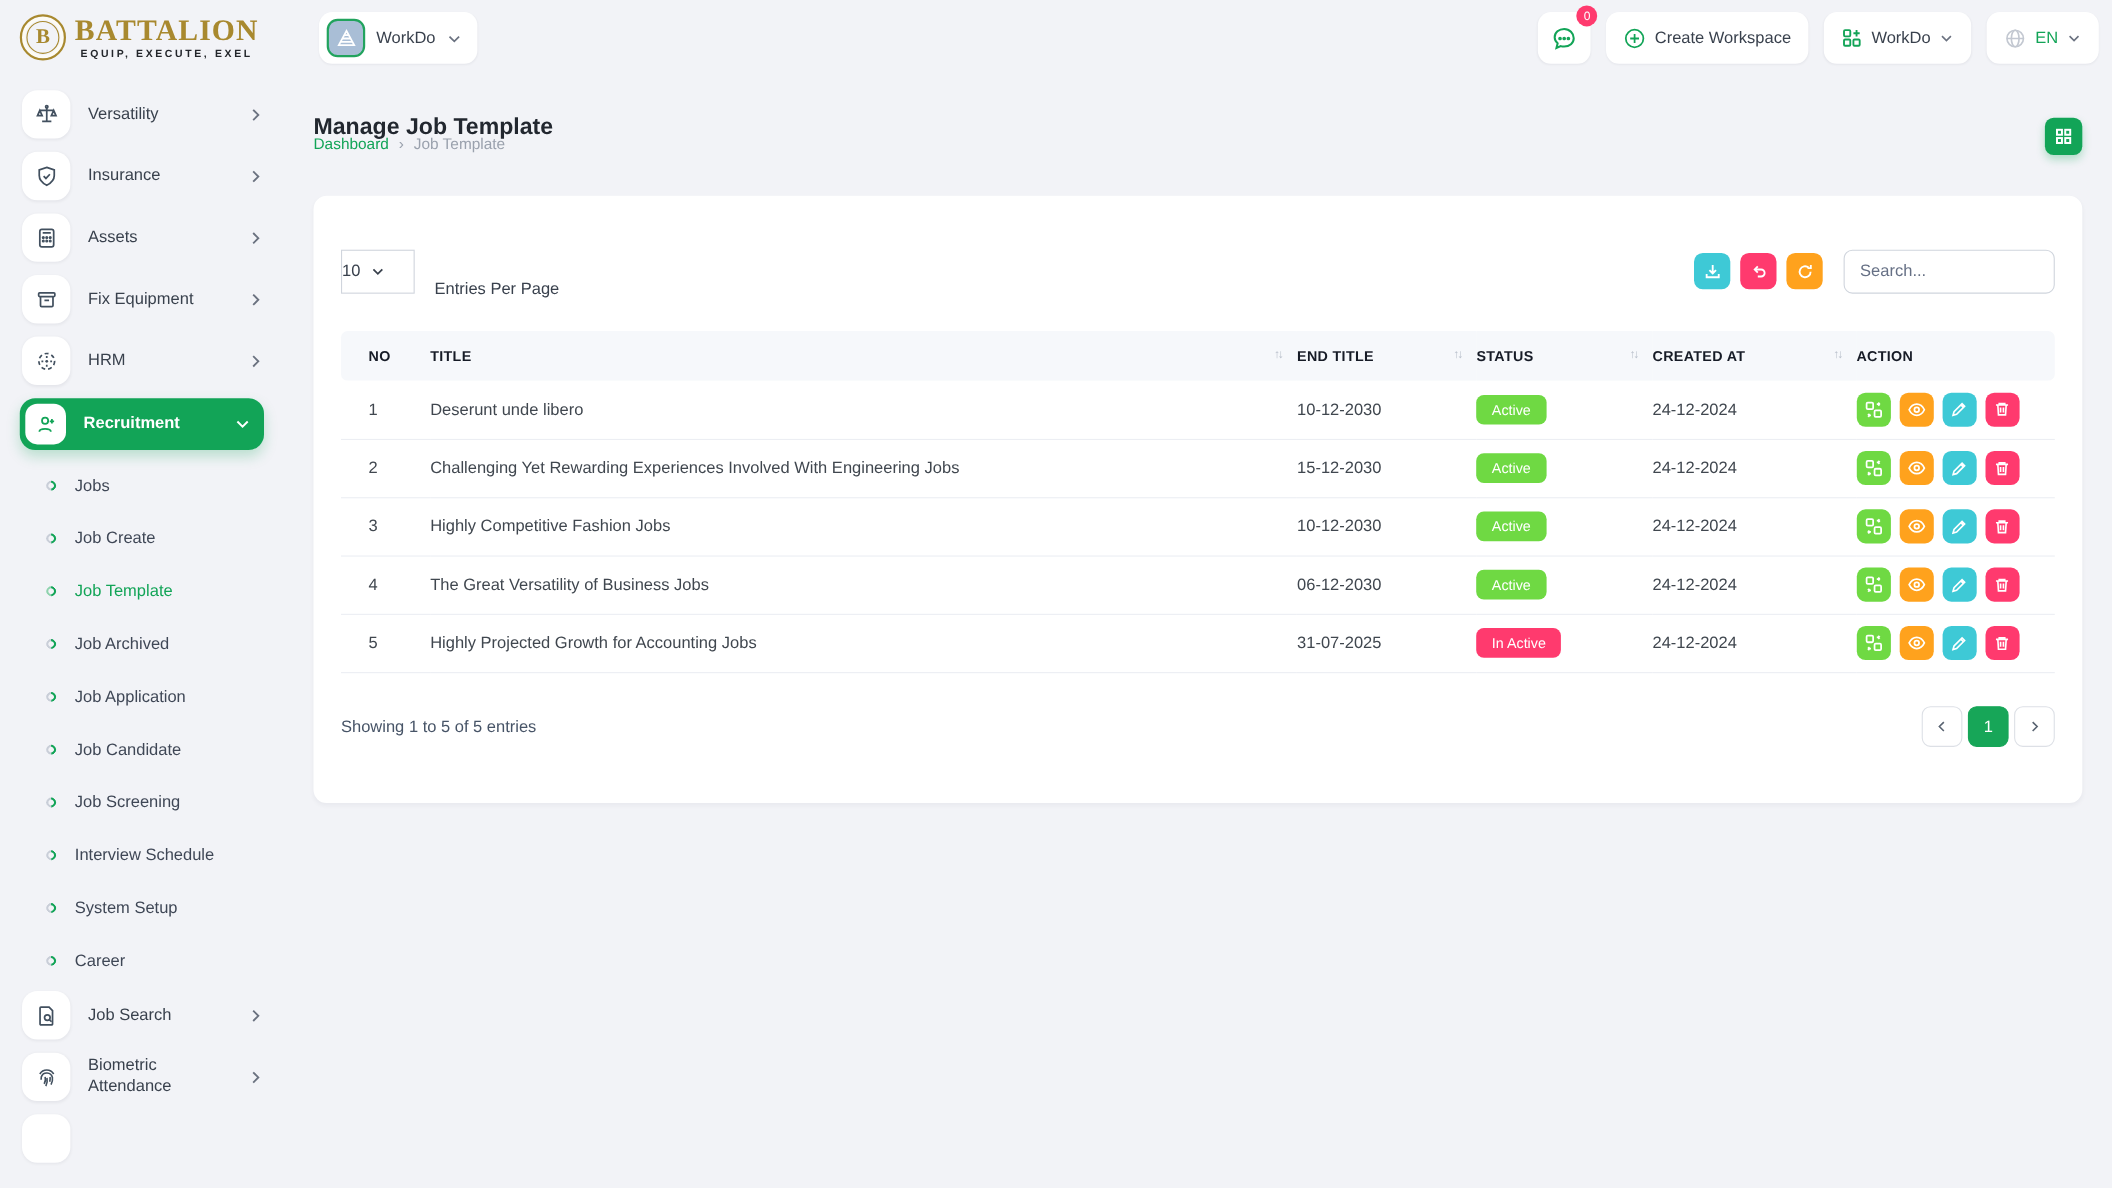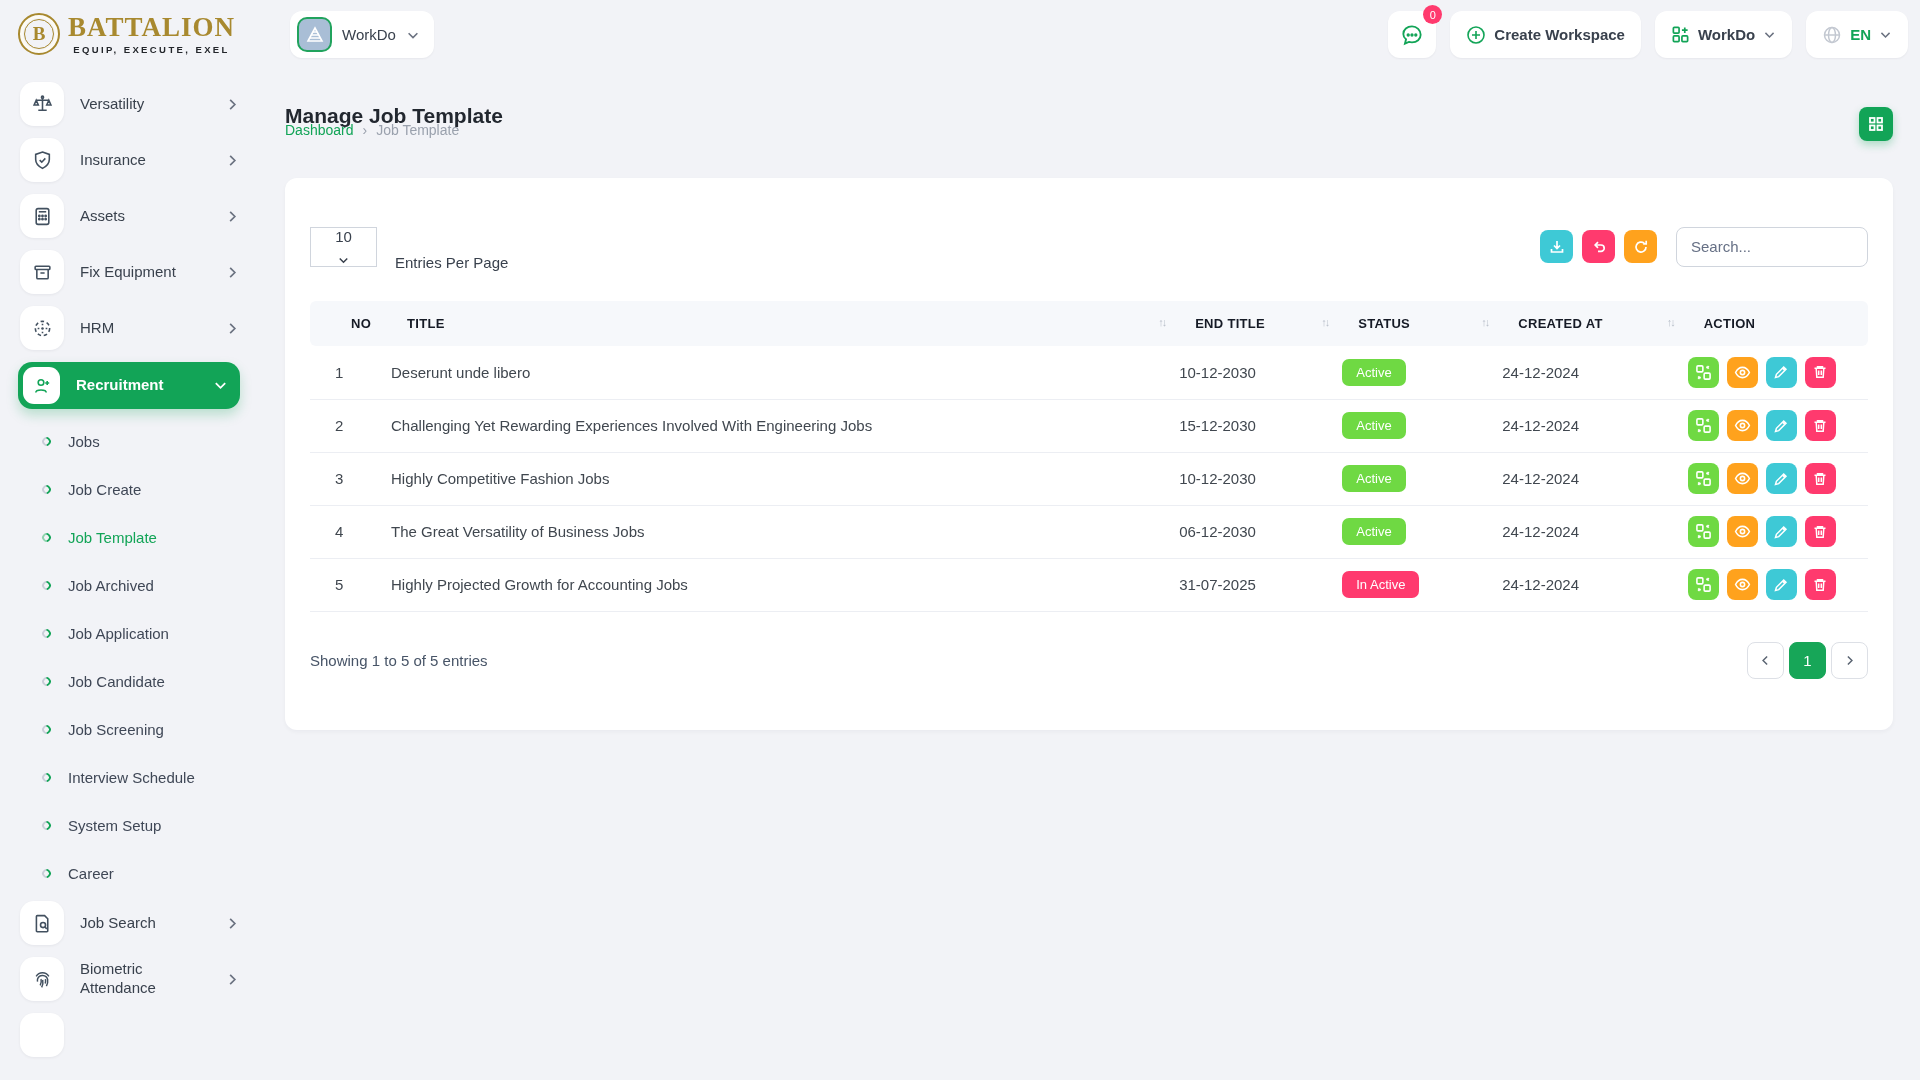--- a/index.html
+++ b/index.html
@@ -46,21 +46,20 @@
     box-shadow:0 1px 2px rgba(16,24,40,.05);
   }
   .chat-badge {
     position:absolute; top:-6px; right:-6px; min-width:19px; height:19px; border-radius:50%;
     background:#ff3a6e; color:#fff; font-size:11px; display:flex; align-items:center; justify-content:center;
   }
   .top-pill {
     height:47px; background:#fff; border-radius:12px; display:flex; align-items:center; gap:8px;
     padding:0 16px; cursor:pointer; font-size:15px; color:#39414d;
     box-shadow:0 1px 2px rgba(16,24,40,.05);
-    font-weight:bold;
   }
   .green-text { color:#12a457; }
   
   .sidebar { position:absolute; left:0; top:70px; width:255px; bottom:0; padding-top:12px; overflow:hidden; }
   .side-module { height:44px; margin:0 15px 12px 20px; display:flex; align-items:center; gap:16px; cursor:pointer; }
   .icon-box {
     width:44px; height:44px; background:#fff; border-radius:14px; flex:0 0 44px;
     display:flex; align-items:center; justify-content:center;
     box-shadow:0 1px 3px rgba(16,24,40,.06);
   }
@@ -96,43 +95,43 @@
     box-shadow:0 4px 8px rgba(18,164,87,.3);
   }
   .card {
     position:absolute; left:30px; right:27px; top:108px; height:552px;
     background:#fff; border-radius:12px; box-shadow:0 2px 4px rgba(16,24,40,.04);
     padding:44px 25px 0 25px;
   }
   .controls { display:flex; align-items:center; }
   .select-box {
     width:67px; height:40px; border:1px solid #d0d5dd; border-radius:0; background:#fff;
-    display:flex; align-items:center; justify-content:flex-end; gap:9px; cursor:pointer;
-    font-size:15px; color:#39414d;flex-direction:column;
+    display:flex; align-items:center; justify-content:flex-start; gap:9px; cursor:pointer;
+    font-size:15px; color:#39414d;
   }
   .entries-label { margin-left:18px; font-size:15px; color:#39414d;margin-top:32px; }
   .controls-right { margin-left:auto; display:flex; align-items:center; gap:9px; }
   .sq-btn { width:33px; height:33px; border-radius:8px; border:none; display:flex; align-items:center; justify-content:center; cursor:pointer; }
   .sq-cyan { background:#3ec9d6; }
   .sq-pink { background:#ff3a6e; }
   .sq-orange { background:#ffa21d; }
   .search-input {
     margin-left:10px; width:192px; height:40px; border:1px solid #d0d5dd; border-radius:8px;
     padding:0 14px; font-size:15px; color:#39414d; outline:none; font-family:"Liberation Sans",sans-serif;
   }
   .search-input::placeholder { color:#667085; }
   
   table { width:100%; border-collapse:collapse; margin-top:30px; table-layout:fixed; }
   thead th {
     background:#f6f8fb; font-size:13px; font-weight:bold; color:#161b26; text-align:left;
     padding:15px 0 15px 0; letter-spacing:.3px; white-space:nowrap;
   }
   thead th:first-child { border-radius:6px 0 0 6px; padding-left:25px; }
   thead th:last-child { border-radius:0 6px 6px 0; }
-  th .th-wrap { display:flex; align-items:flex-start;margin-left:16px; }
+  th .th-wrap { display:flex; align-items:flex-start; }
   th .sort { margin-left:auto; margin-right:14px; color:#b8bfca; font-size:11px; letter-spacing:-2px; font-weight:normal; }
   tbody td { font-size:15px; color:#40474f; height:53px; border-bottom:1px solid #eceef3; padding:0; }
   tbody tr:last-child td { border-bottom:1px solid #eceef3; }
   td.no-cell { padding-left:25px; }
   .badge {
     display:inline-block; padding:6px 14px; border-radius:7px; font-size:13px; color:#fff;
   }
   .badge.success { background:#6fd943; }
   .badge.danger { background:#ff3a6e; }
   .actions { display:flex; gap:8px; }

